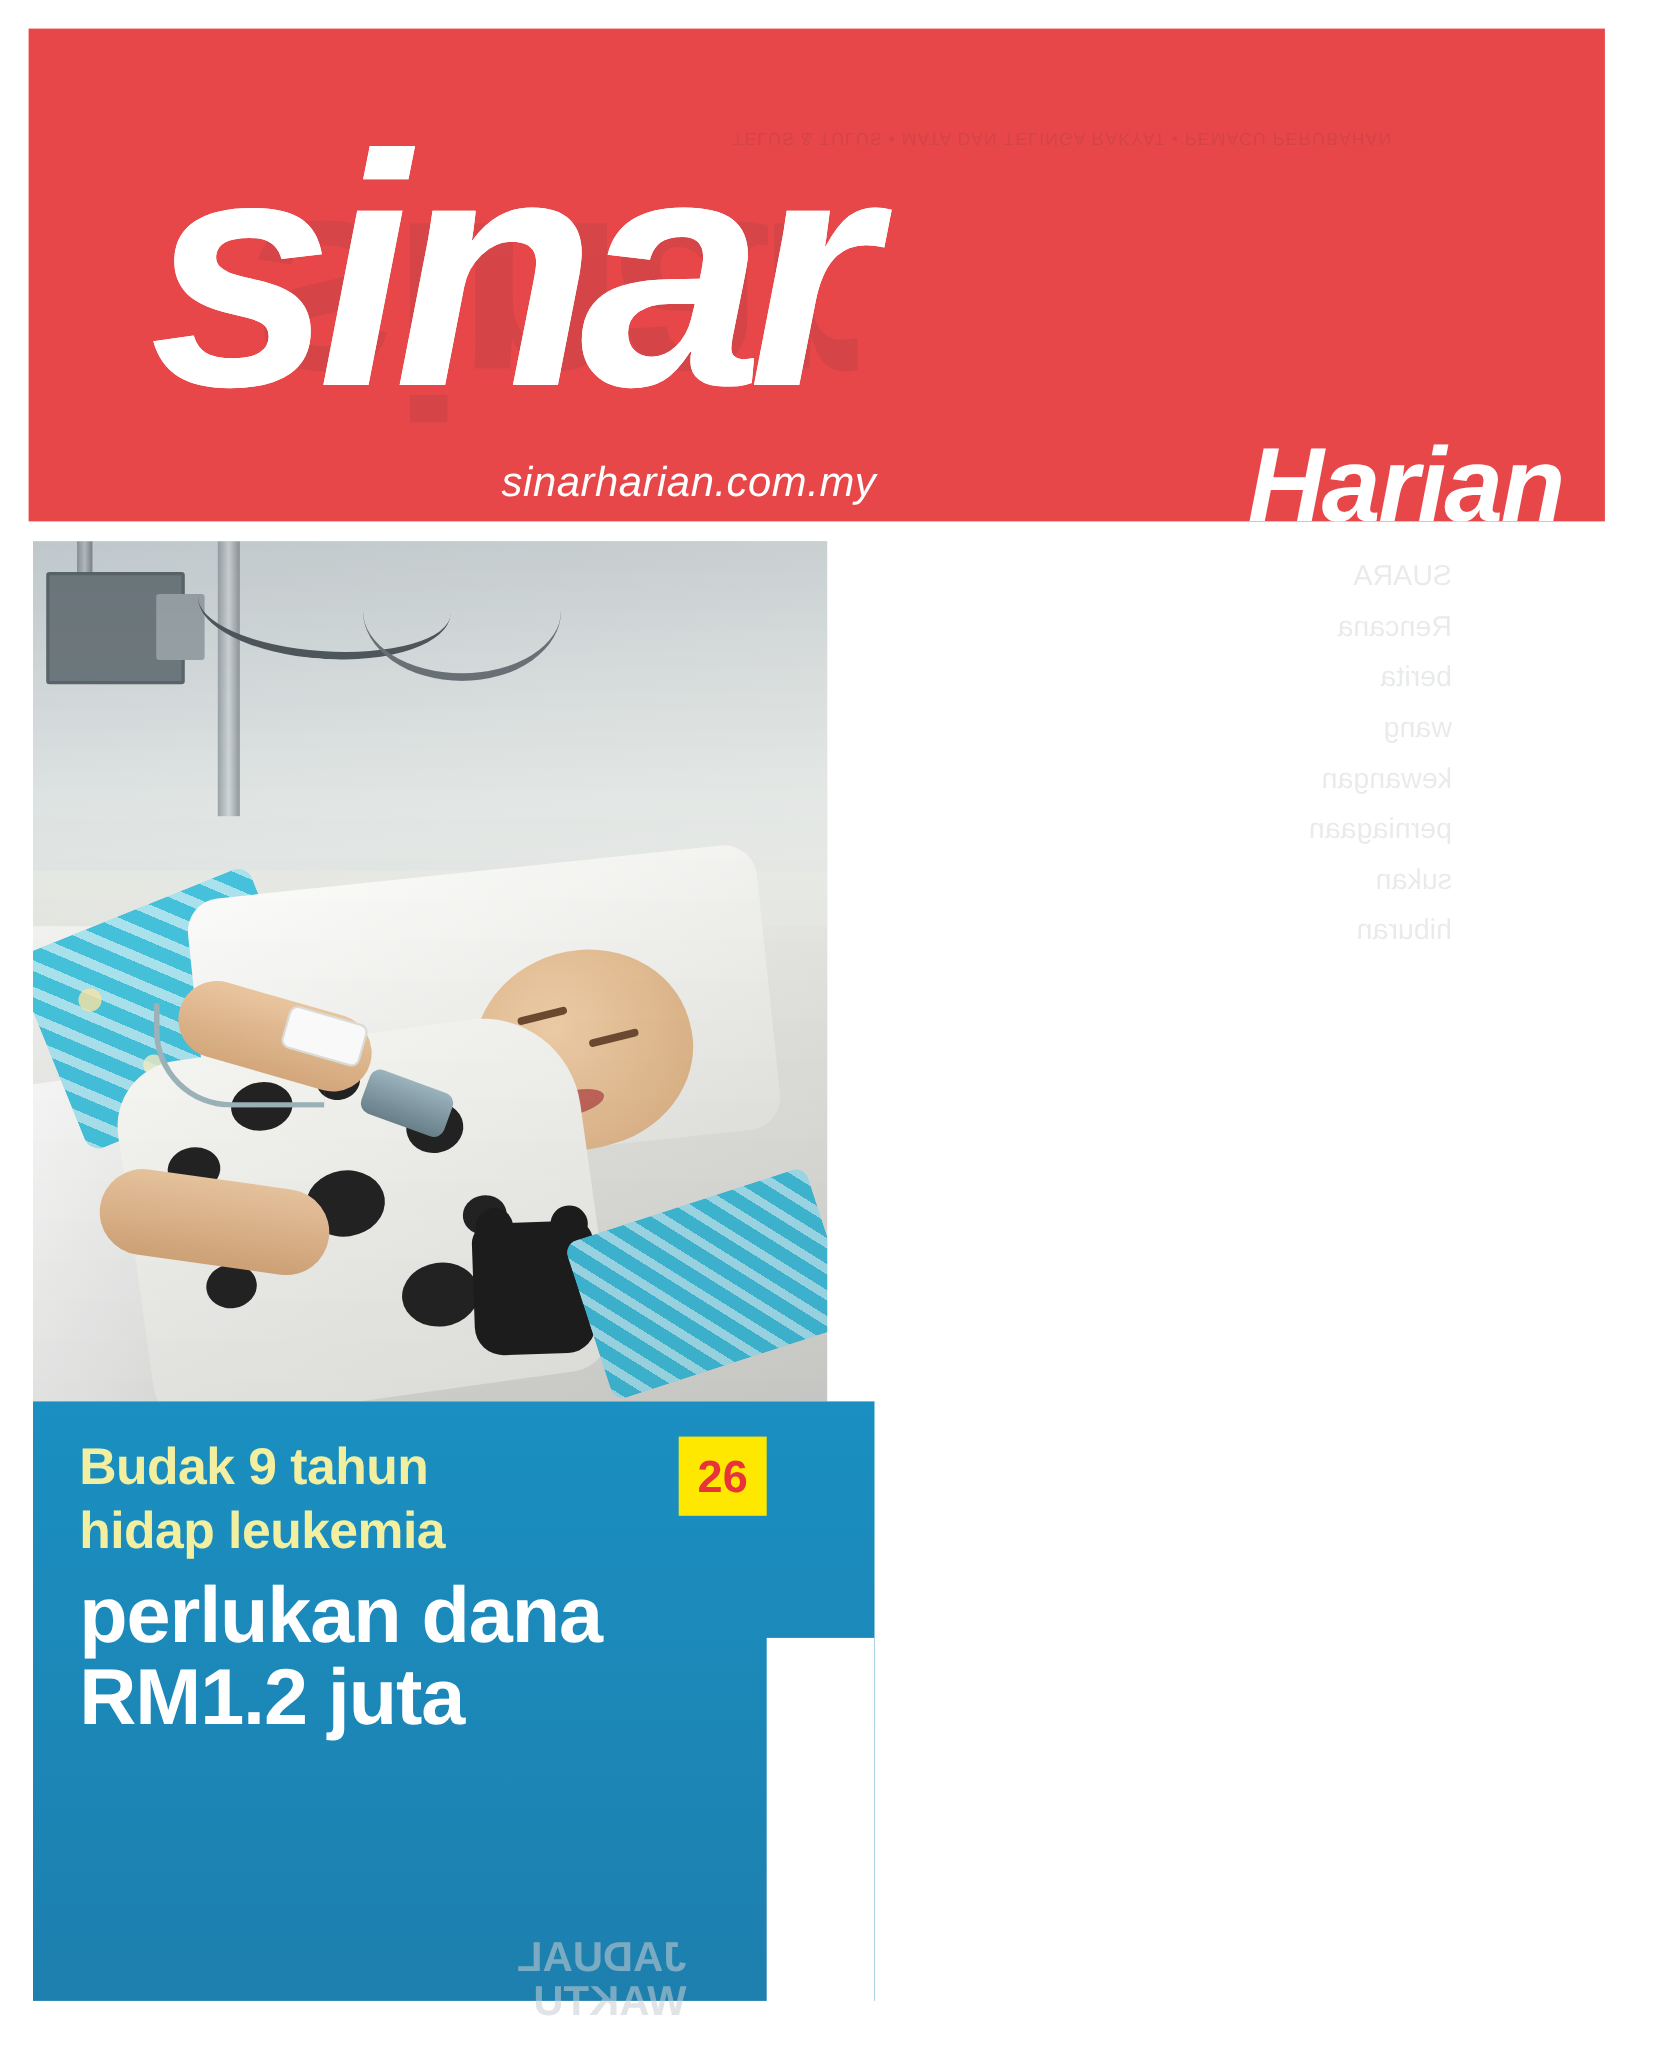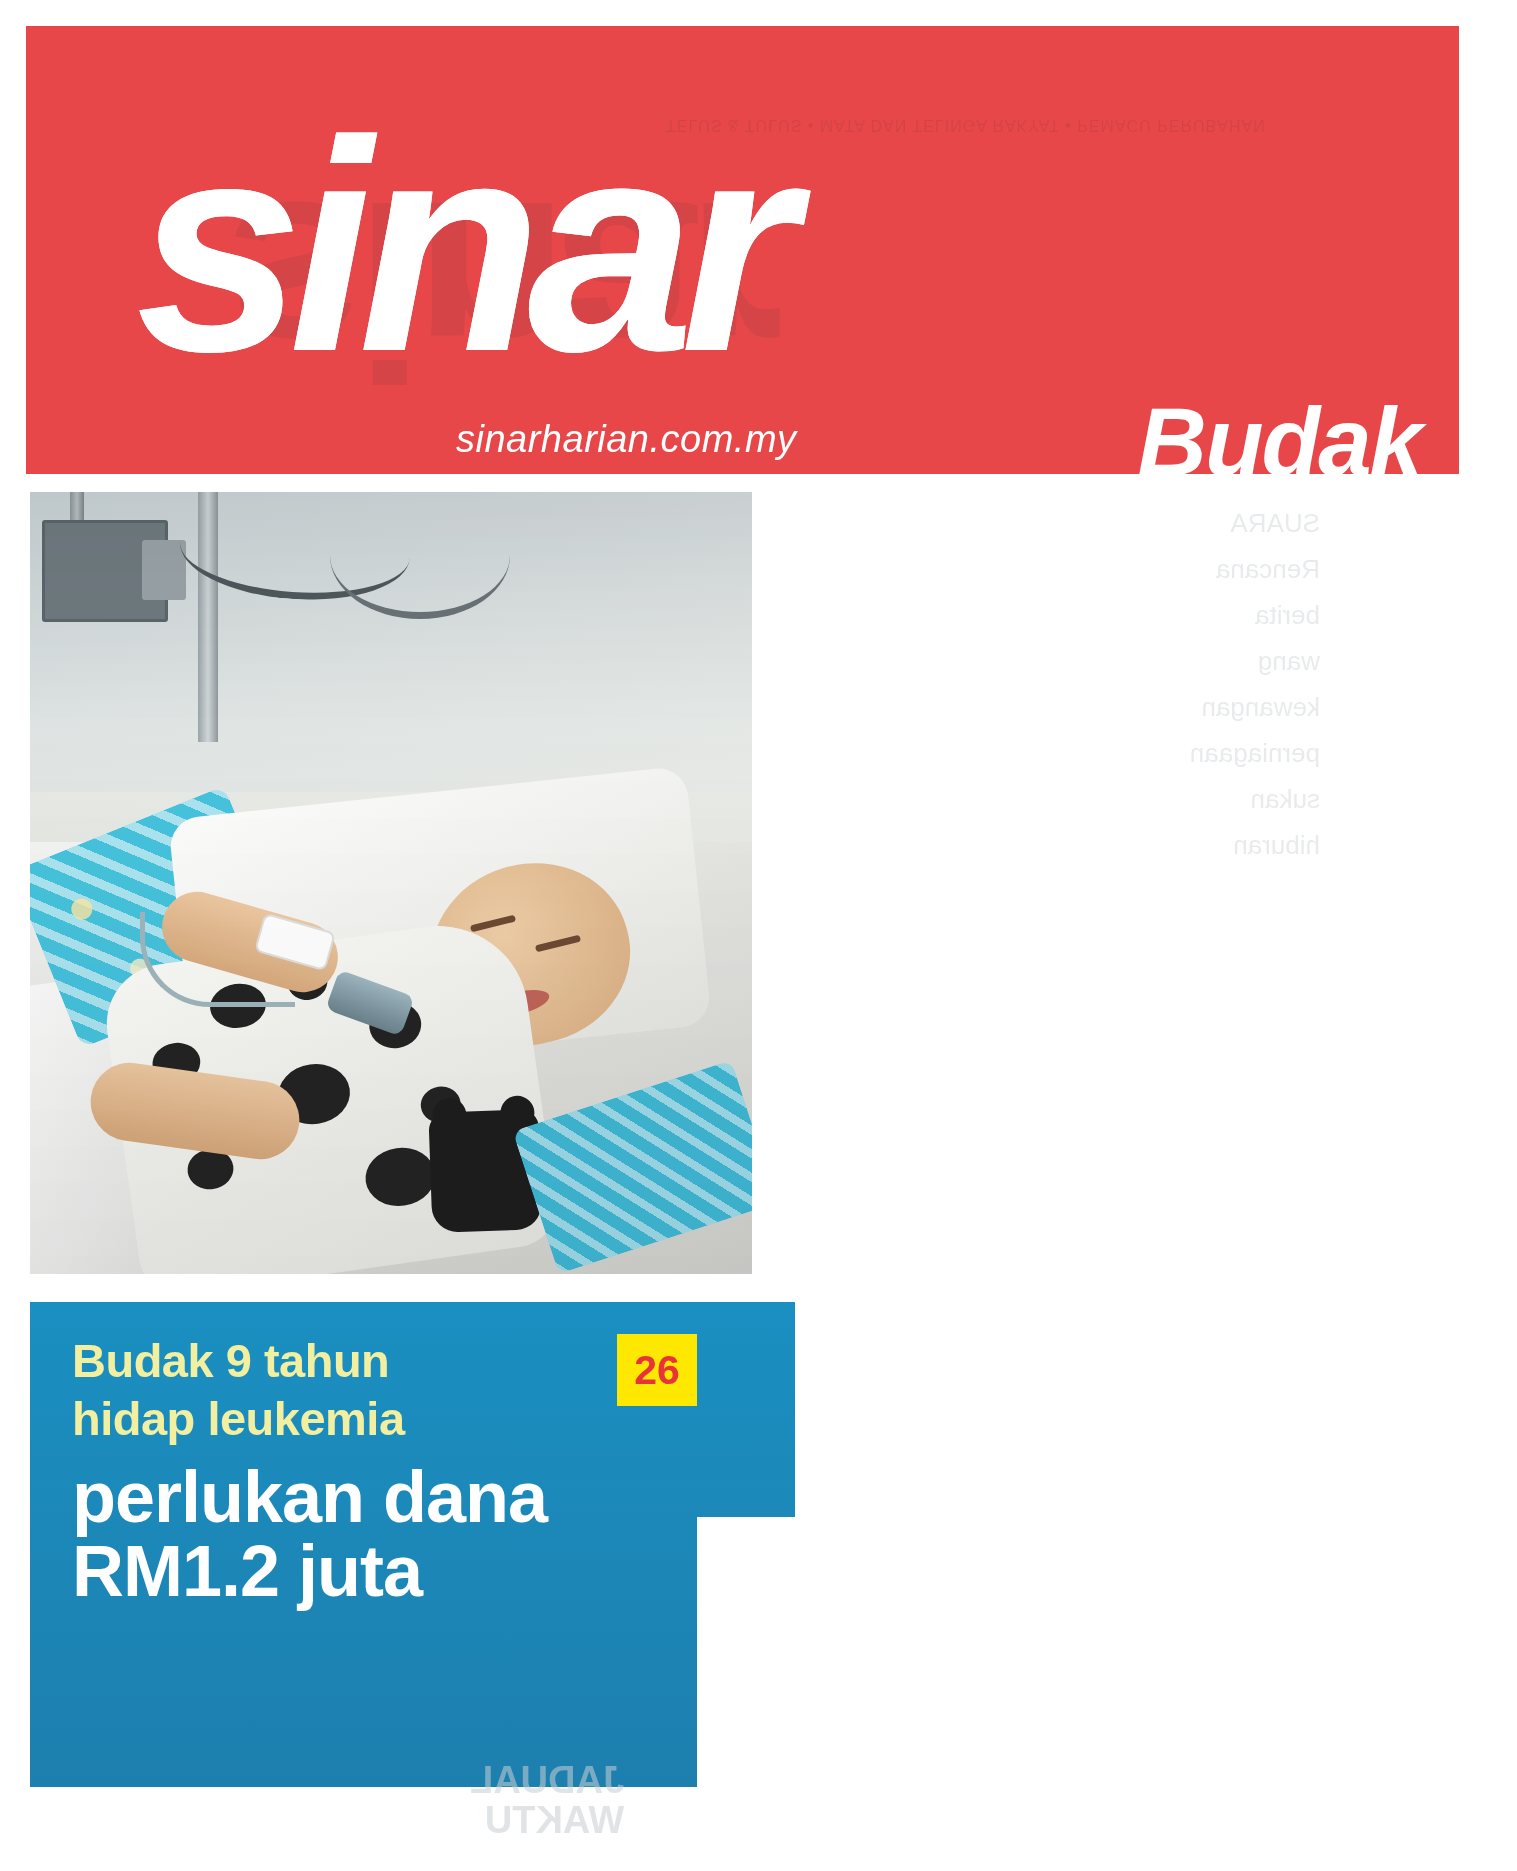--- a/index.html
+++ b/index.html
@@ -284,24 +284,23 @@
     background: linear-gradient(180deg, rgba(0,0,0,.05), rgba(0,0,0,0) 30%, rgba(0,0,0,.06));
     mix-blend-mode: multiply;
   }
 
   
   .teaser {
     position: absolute;
     left: 30px;
     top: 1274px;
     width: 765px;
-    height: 485px;
+    height: 545px;
     background: linear-gradient(180deg,#1a8fc1 0%, #1c86b6 60%, #1d7fae 100%);
     overflow: hidden;
-    margin-top: 28px;
   }
   .teaser .kicker {
     position: absolute;
     left: 42px;
     top: 30px;
     width: 560px;
     font-size: 47px;
     line-height: 58px;
     font-weight: bold;
     color: #f2efa0;
@@ -368,21 +367,21 @@
 </style>
 </head>
 <body>
 
 <div class="masthead">
   <div class="ghost">
     <div class="g1">sinar</div>
     <div class="g2">TELUS &amp; TULUS • MATA DAN TELINGA RAKYAT • PEMACU PERUBAHAN</div>
   </div>
   <div class="brand-main">sinar</div>
-  <div class="brand-sub">Budak</div>
+  <div class="brand-sub">Harian</div>
   <div class="url">sinarharian.com.my</div>
 </div>
 
 <div class="photo-block">
   <div class="photo-inner">
     <div class="bg-wall"></div>
     <div class="pole"></div>
     <div class="pole2"></div>
     <div class="equip"></div>
     <div class="equip2"></div>

